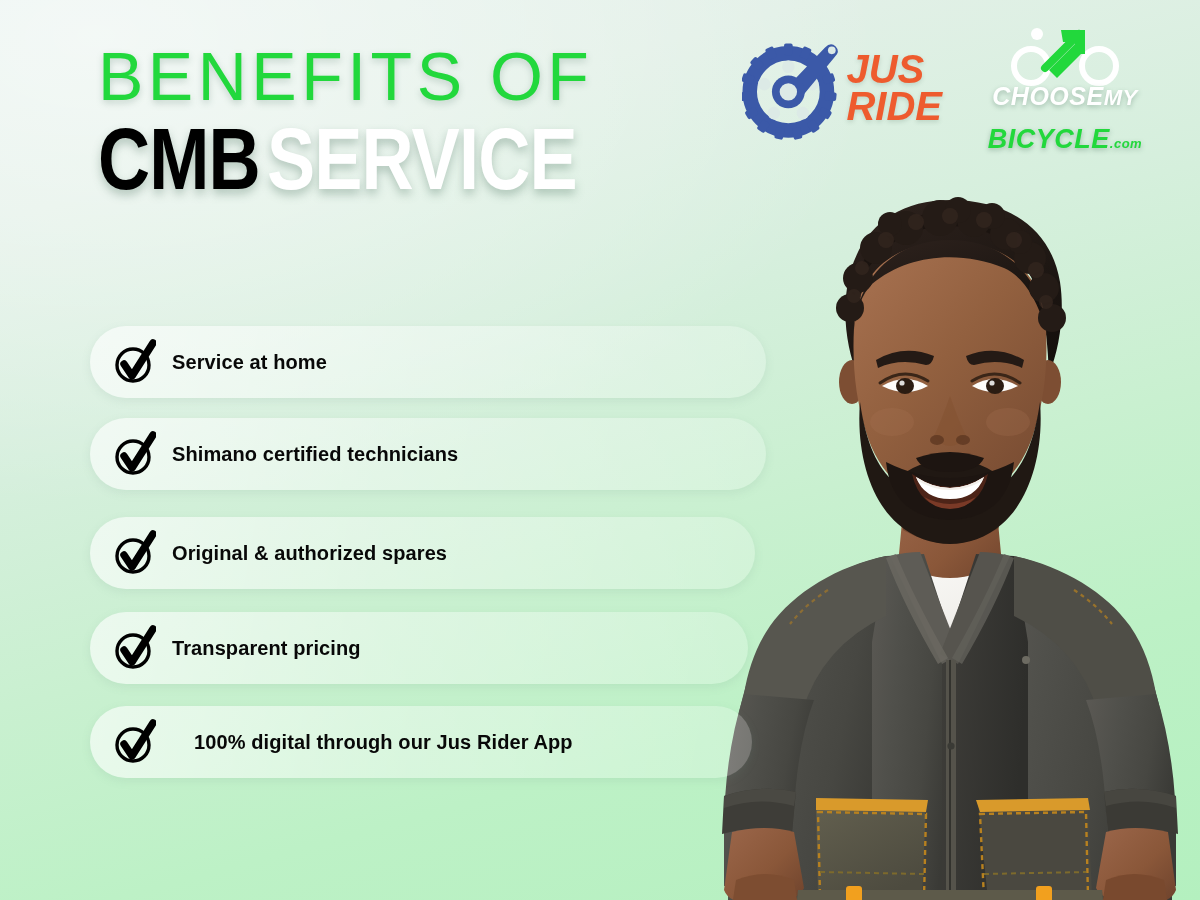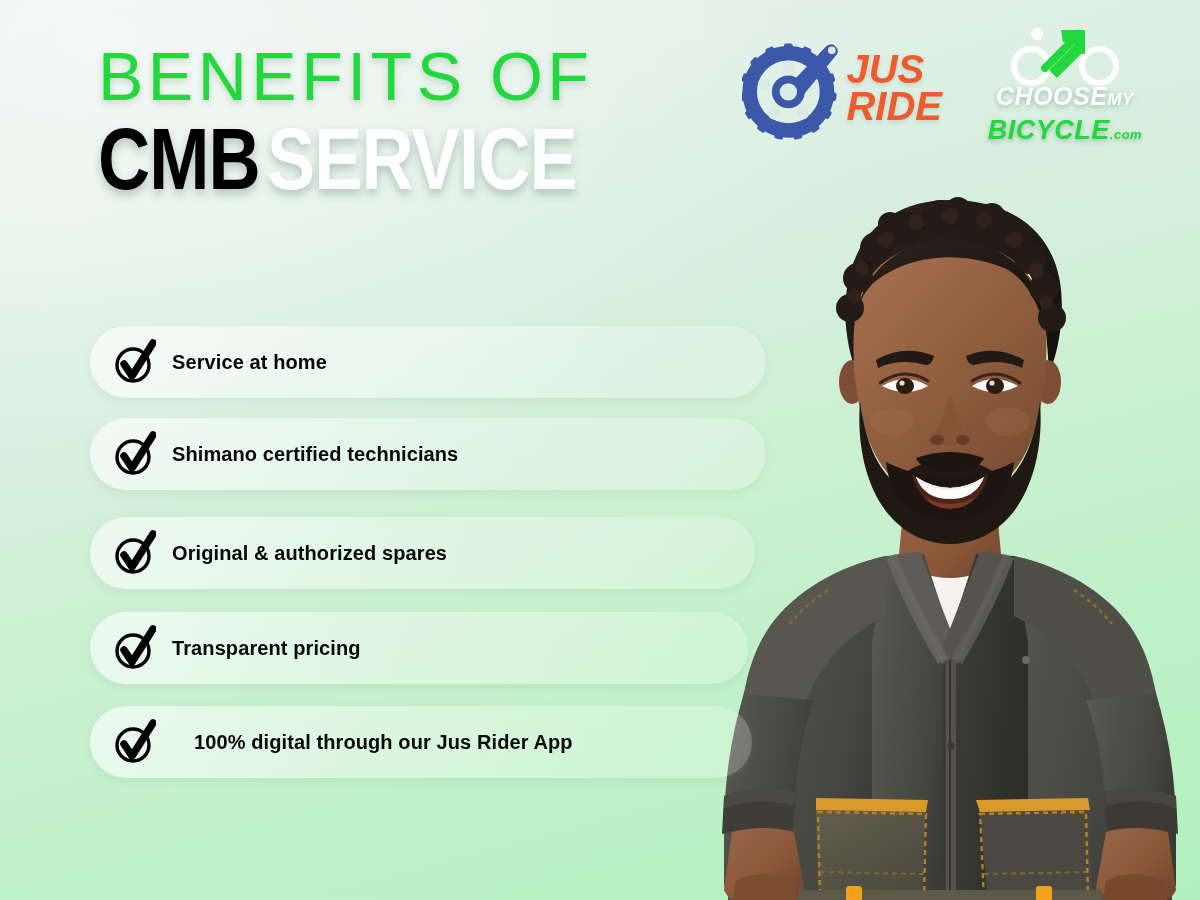--- a/index.html
+++ b/index.html
@@ -98,29 +98,29 @@
     font-family: "Liberation Sans", sans-serif;
     font-style: italic;
     font-weight: 700;
     font-size: 25px;
     color: #ffffff;
     letter-spacing: 0.5px;
     margin-top: -2px;
     text-shadow: 0 2px 5px rgba(70,110,90,0.40);
     line-height: 1;
   }
-  .logo-cmb .cmb-line1 .my { font-size: 17px; }
+  .logo-cmb .cmb-line1 .my { font-size: 22px; }
   .logo-cmb .cmb-line2 {
     font-family: "Liberation Sans", sans-serif;
     font-style: italic;
     font-weight: 700;
     font-size: 27px;
     color: #22d83c;
     letter-spacing: 0.5px;
-    margin-top: 8px;
+    margin-top: 17px;
     text-shadow: 0 2px 5px rgba(70,110,90,0.40);
     line-height: 1;
   }
   .logo-cmb .cmb-line2 .dotcom { font-size: 13px; }
 
   
   .pill {
     position: absolute;
     height: 72px;
     border-radius: 40px;

